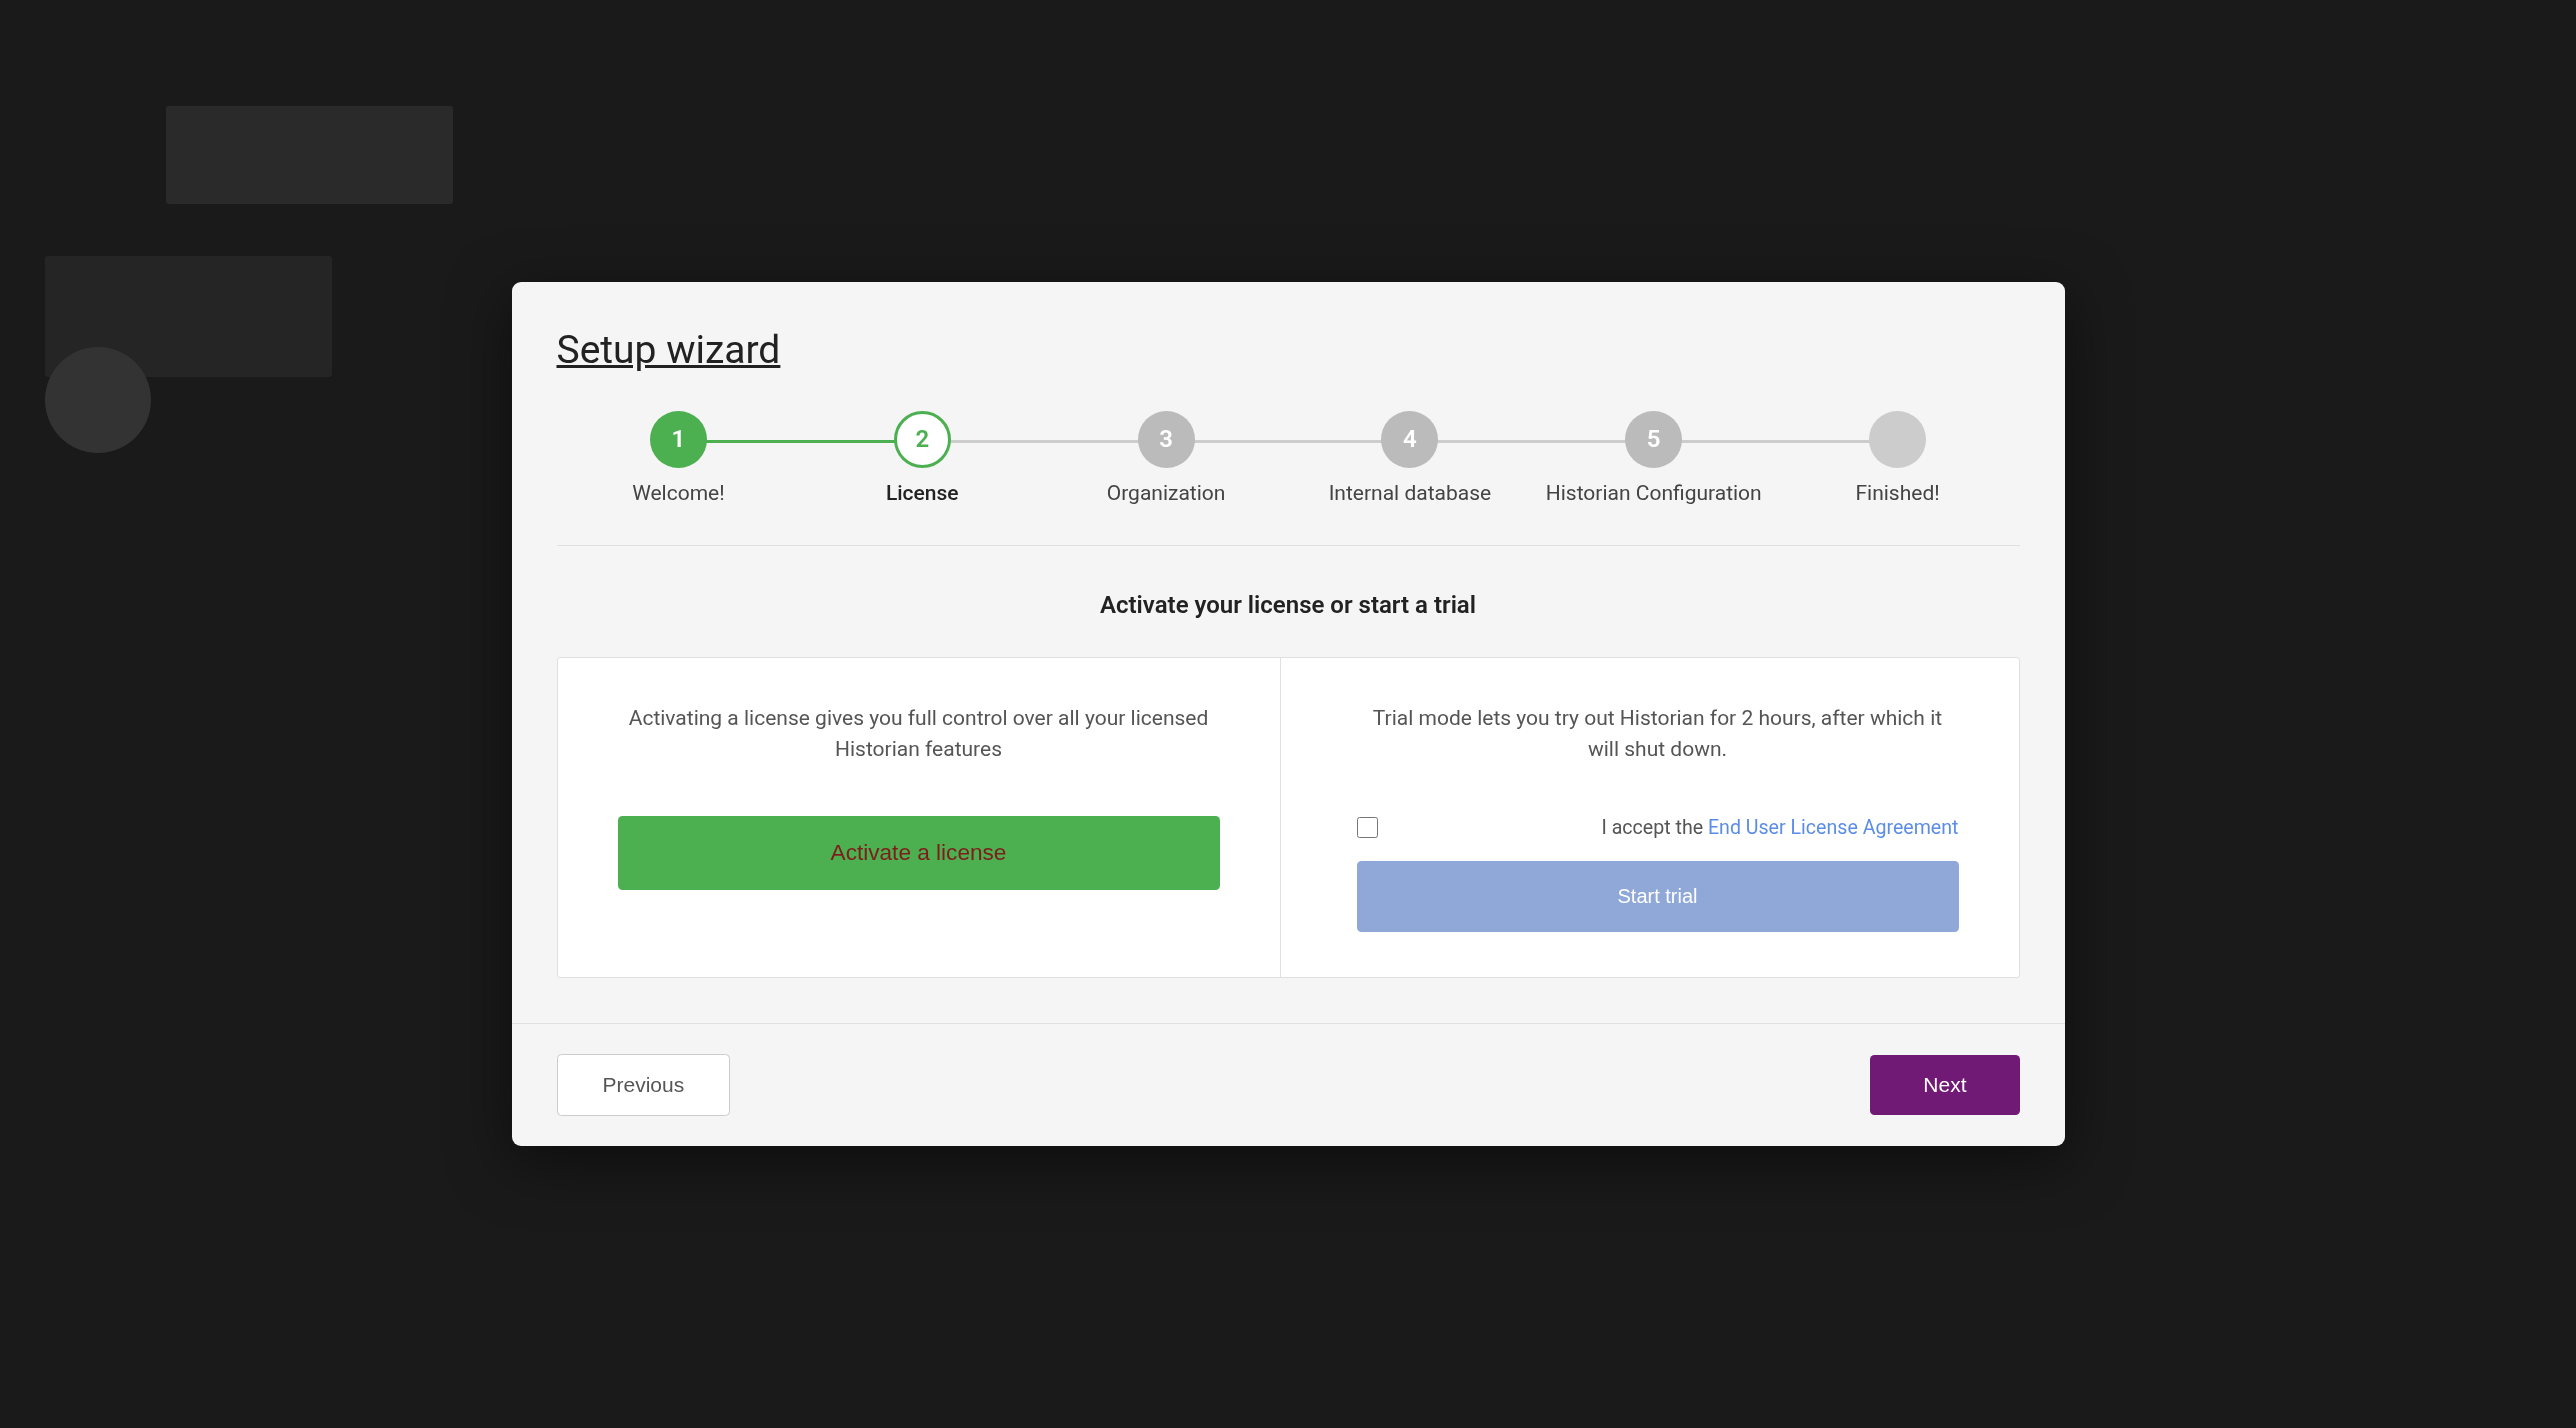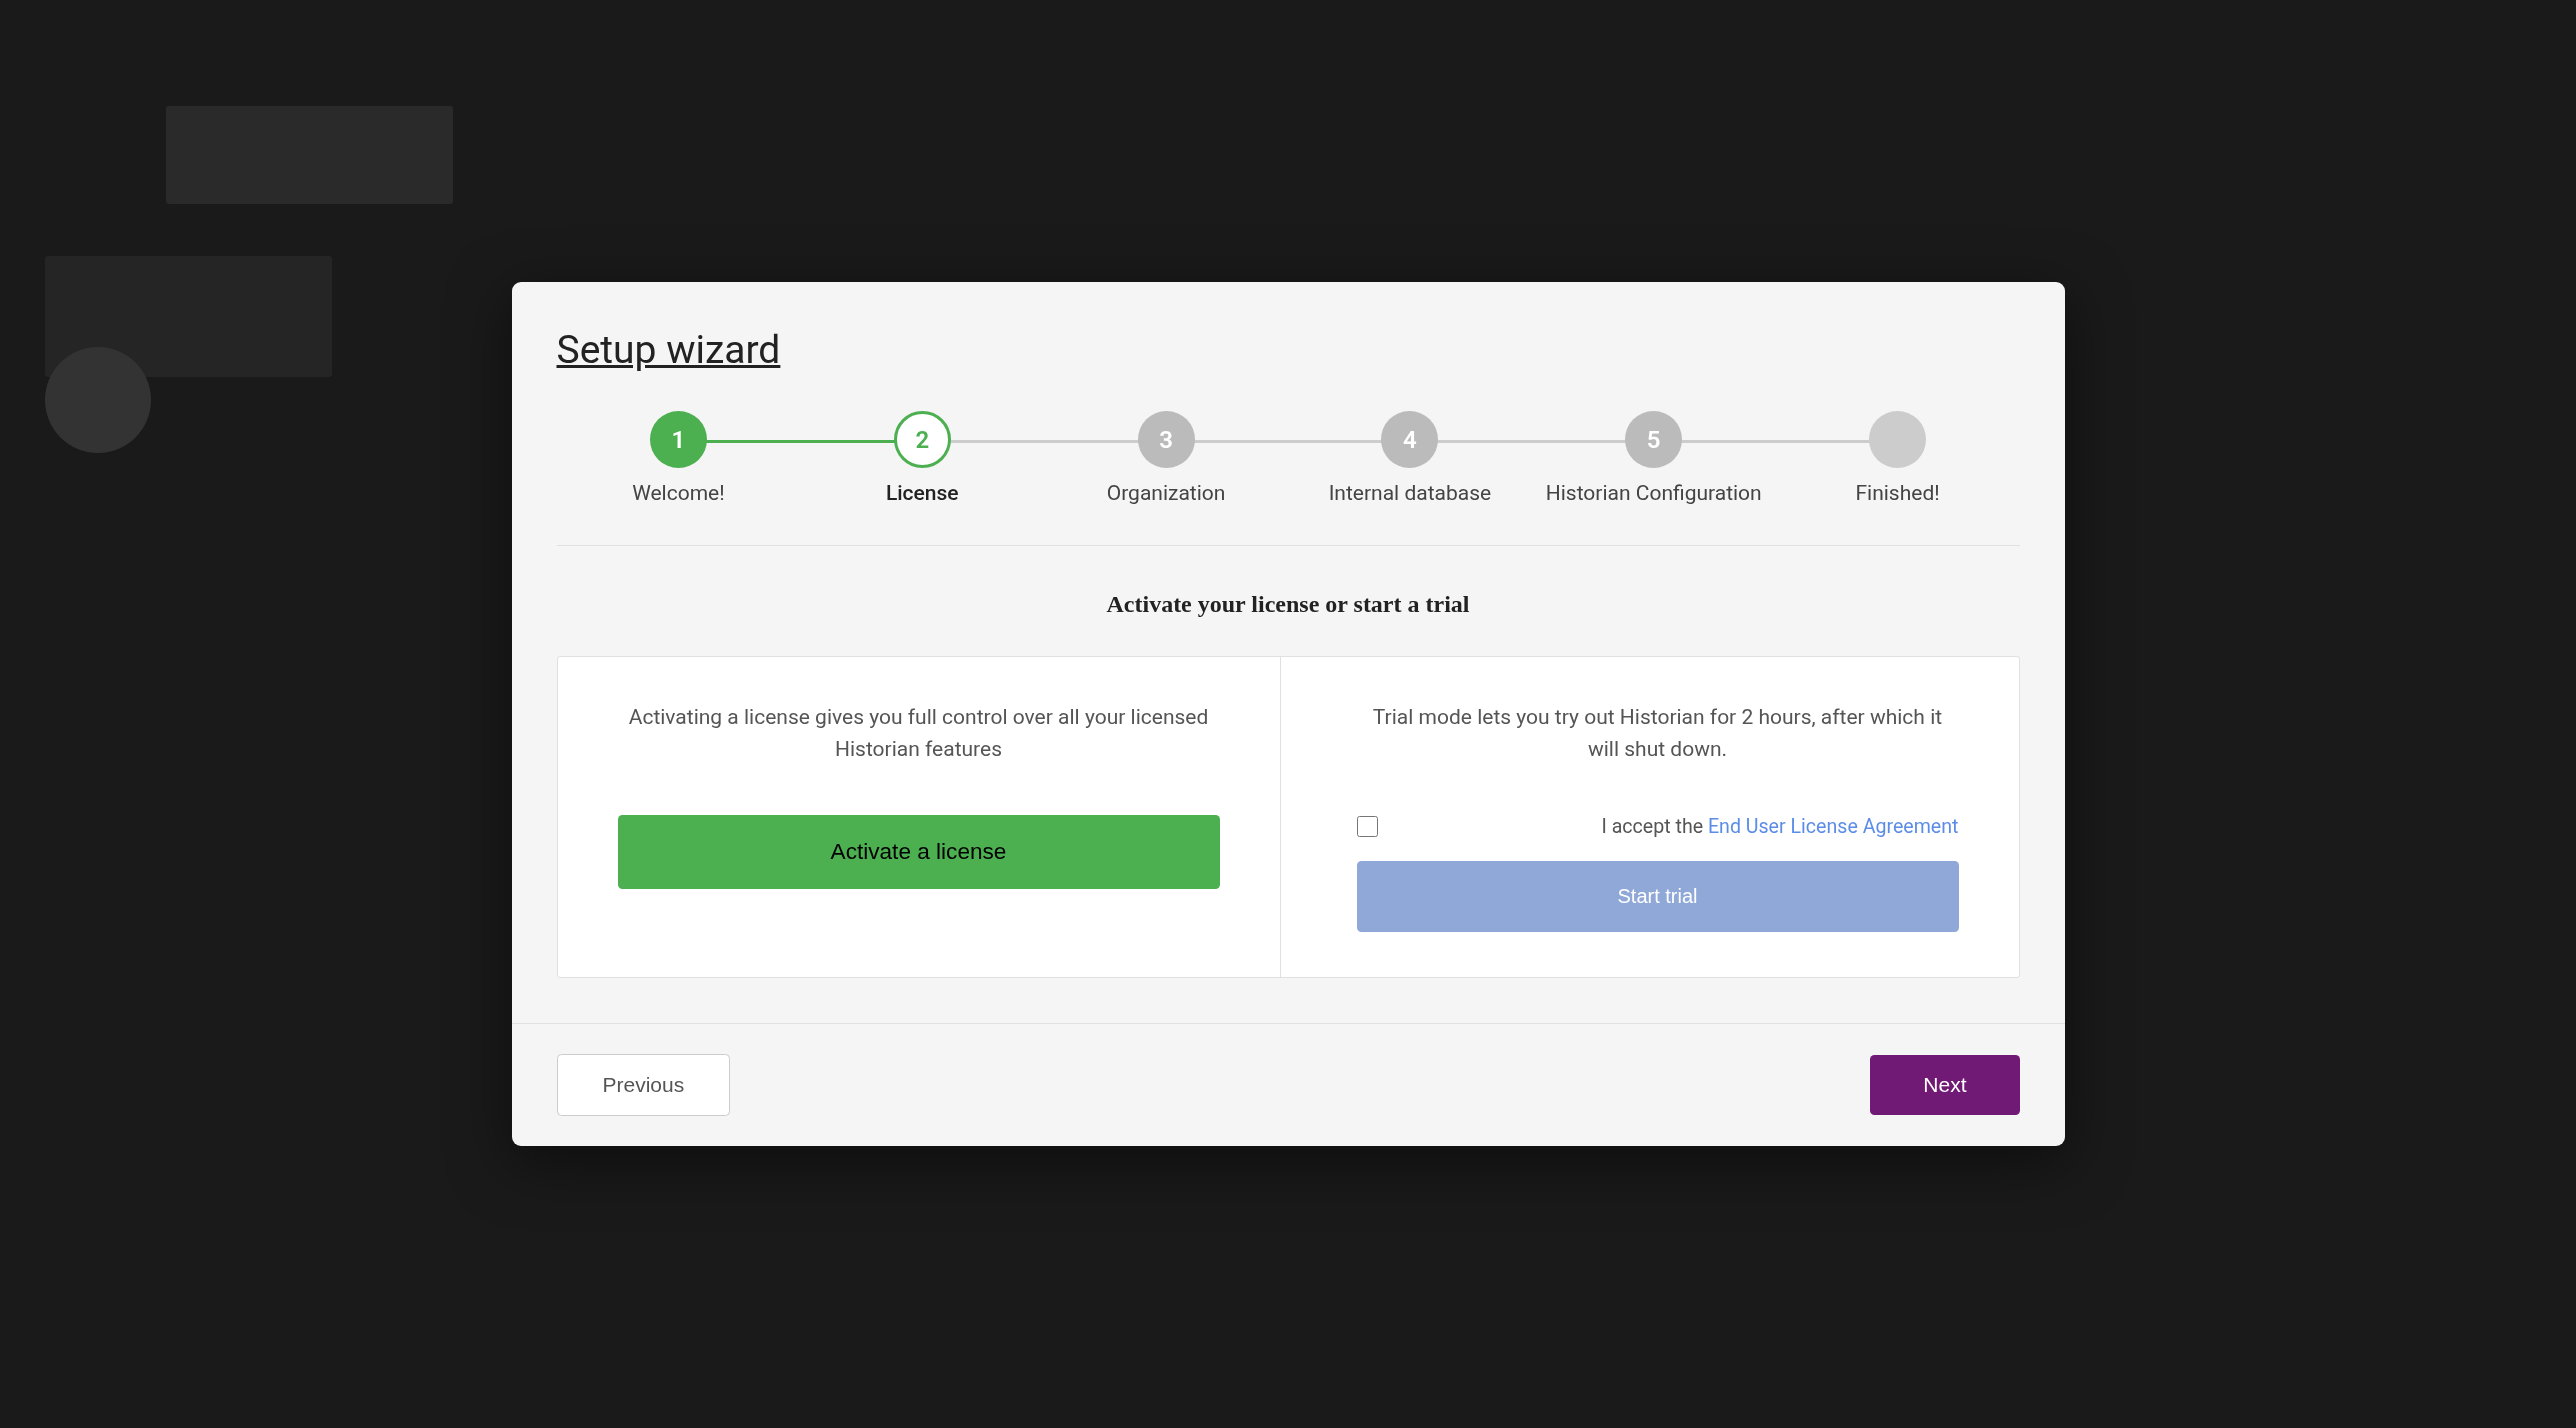--- a/index.html
+++ b/index.html
@@ -158,21 +158,20 @@
       padding: 45px 45px;
       flex: 1;
     }
 
     .section-title {
       font-size: 24px;
       font-weight: 600;
       color: #222;
       text-align: center;
       margin-bottom: 38px;
-      font-family: Liberation Serif, serif;
     }
 
     .two-column {
       display: flex;
       gap: 16px;
       border: 0.8px solid #e0e0e0;
       border-radius: 3px;
       overflow: hidden;
       background: white;
     }
@@ -200,21 +199,21 @@
       text-align: center;
       line-height: 1.5;
       margin-bottom: 38px;
       min-height: 75px;
     }
 
     .btn-activate {
       width: 100%;
       padding: 24px 30px;
       background: #4caf50;
-      color: #000000;
+      color: #7f1d1d;
       border: none;
       border-radius: 4.5px;
       font-size: 22.6px;
       cursor: pointer;
       font-weight: 400;
     }
 
     .eula-row {
       display: flex;
       align-items: center;

